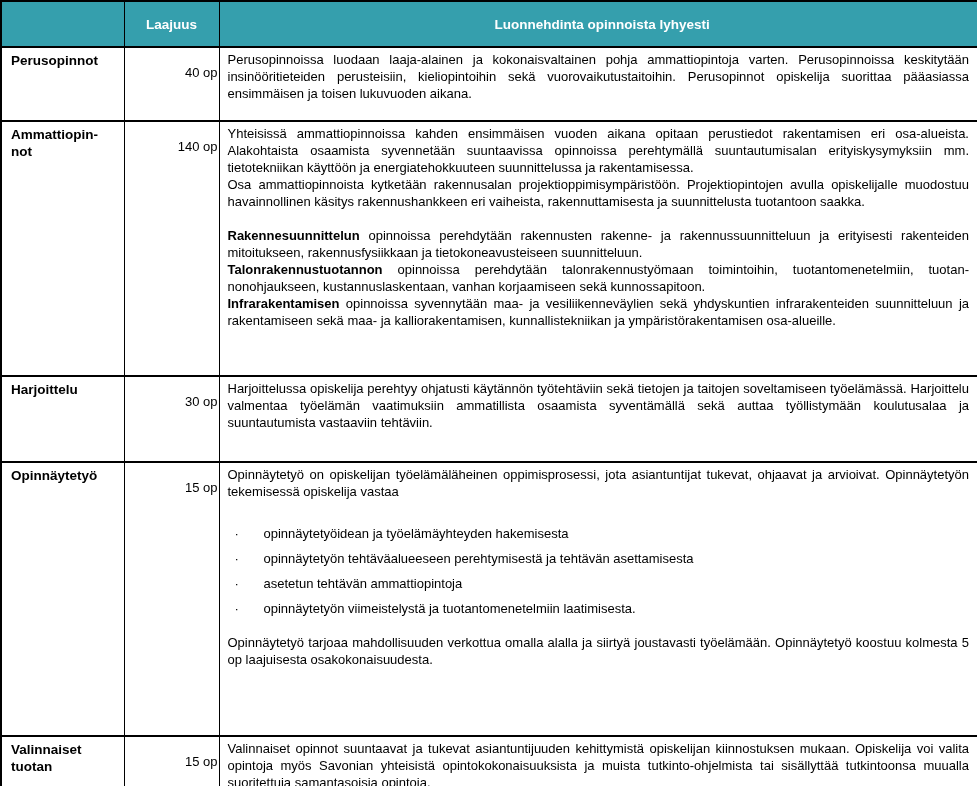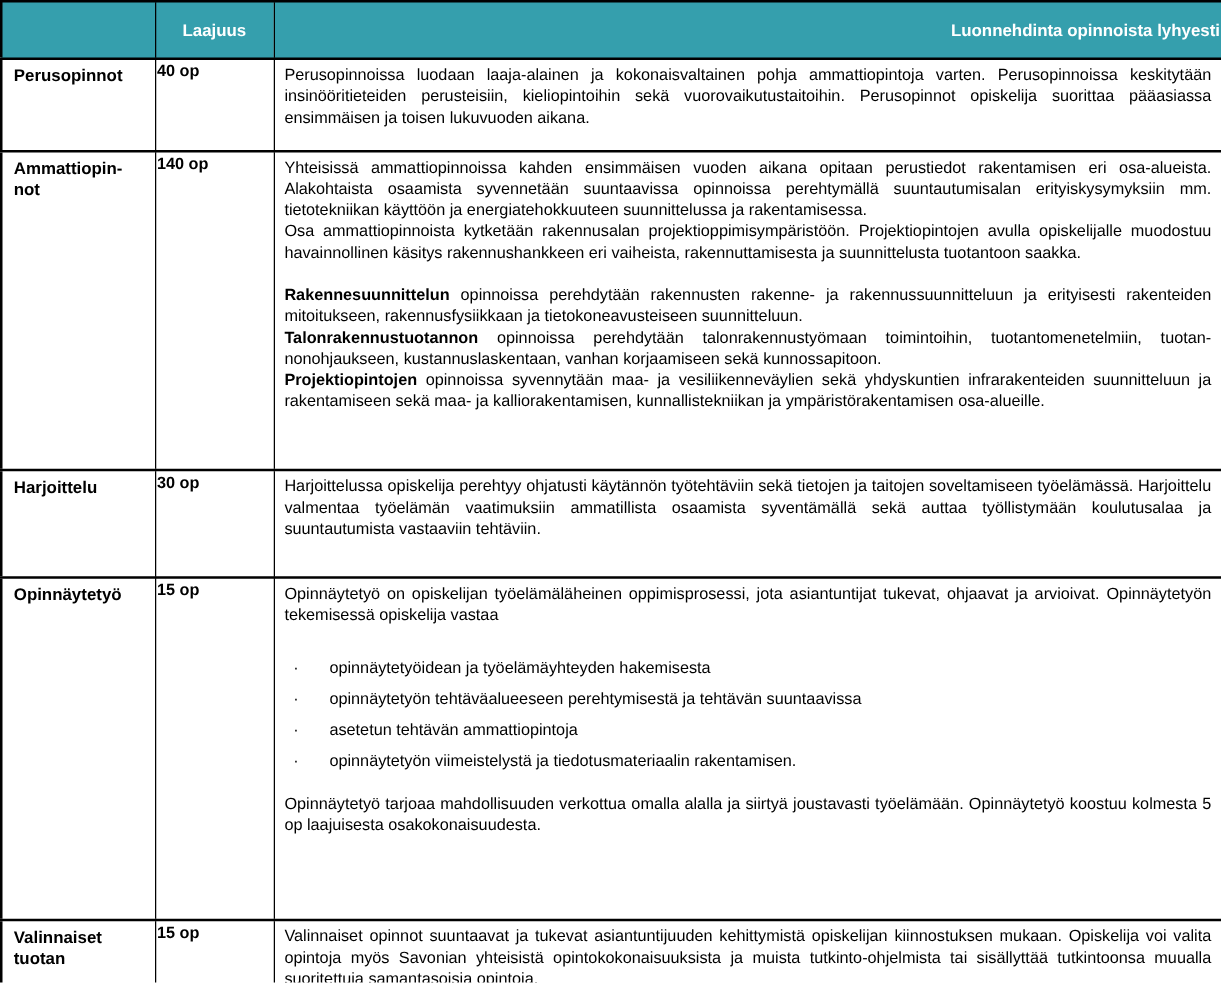--- a/index.html
+++ b/index.html
@@ -32,33 +32,32 @@
   }
   thead tr{height:46px;}
   thead th{
     background:var(--header-bg);
     color:var(--header-text);
     font-weight:bold;
     font-size:13.5px;
     vertical-align:middle;
   }
   th.h-extent{text-align:center;}
-  th.h-desc{text-align:right;padding-left:9px;}
+  th.h-desc{text-align:center;padding-left:9px;}
   tbody tr{border-top:2px solid var(--border);}
   th.label-cell{
     text-align:left;
     font-weight:bold;
     font-size:13.5px;
     padding:4px 4px 2px 9px;
     white-space:pre-line;
   }
   td.extent-cell{
-    text-align:left;
-    padding-top:0;
-    font-weight:bold;
+    text-align:right;
+    padding-top:16px;
   }
   td.desc-cell{
     padding:3px 8px 14px 8px;
   }
   p.para{
     margin:0;
     text-align:justify;
   }
   div.blank{height:17px;}
   ul.bullets{
@@ -106,41 +105,41 @@
       <tr style="height: 255px;">
         <th class="label-cell">Ammattiopin-
 not</th>
         <td class="extent-cell">140 op</td>
         <td class="desc-cell">
           <p class="para"><span>Yhteisissä ammattiopinnoissa kahden ensimmäisen vuoden aikana opitaan perustiedot rakentamisen eri osa-alueista. Alakohtaista osaamista syvennetään suuntaavissa opinnoissa perehtymällä suuntautumisalan erityiskysymyksiin mm. tietotekniikan käyttöön ja energiatehokkuuteen suunnittelussa ja rakentamisessa.</span></p>
           <p class="para"><span>Osa ammattiopinnoista kytketään rakennusalan projektioppimisympäristöön. Projektiopintojen avulla opiskelijalle muo­dostuu havainnollinen käsitys rakennushankkeen eri vaiheista, rakennuttamisesta ja suunnittelusta tuotantoon saakka.</span></p>
           <div class="blank"></div>
           <p class="para"><b>Rakennesuunnittelun</b><span> opinnoissa perehdytään rakennusten rakenne- ja rakennussuunnitteluun ja erityisesti rakentei­den mitoitukseen, rakennusfysiikkaan ja tietokoneavusteiseen suunnitteluun.</span></p>
           <p class="para"><b>Talonrakennustuotannon</b><span> opinnoissa perehdytään talonrakennustyömaan toimintoihin, tuotantomenetelmiin, tuotan­nonohjaukseen, kustannuslaskentaan, vanhan korjaamiseen sekä kunnossapitoon.</span></p>
-          <p class="para"><b>Projektiopintojen</b><span> opinnoissa syvennytään maa- ja vesiliikenneväylien sekä yhdyskuntien infrarakenteiden suunnitte­luun ja rakentamiseen sekä maa- ja kalliorakentamisen, kunnallistekniikan ja ympäristörakentamisen osa-alueille.</span></p>
+          <p class="para"><b>Infrarakentamisen</b><span> opinnoissa syvennytään maa- ja vesiliikenneväylien sekä yhdyskuntien infrarakenteiden suunnitte­luun ja rakentamiseen sekä maa- ja kalliorakentamisen, kunnallistekniikan ja ympäristörakentamisen osa-alueille.</span></p>
         </td>
       </tr>
       <tr style="height: 86px;">
         <th class="label-cell">Harjoittelu</th>
         <td class="extent-cell">30 op</td>
         <td class="desc-cell">
           <p class="para"><span>Harjoittelussa opiskelija perehtyy ohjatusti käytännön työtehtäviin sekä tietojen ja taitojen soveltamiseen työelämässä. Harjoittelu valmentaa työelämän vaatimuksiin ammatillista osaamista syventämällä sekä auttaa työllistymään koulu­tusalaa ja suuntautumista vastaaviin tehtäviin.</span></p>
         </td>
       </tr>
       <tr style="height: 274px;">
         <th class="label-cell">Opinnäytetyö</th>
         <td class="extent-cell">15 op</td>
         <td class="desc-cell">
           <p class="para"><span>Opinnäytetyö on opiskelijan työelämäläheinen oppimisprosessi, jota asiantuntijat tukevat, ohjaavat ja arvioivat. Opin­näytetyön tekemisessä opiskelija vastaa</span></p>
           <div class="blank"></div>
           <ul class="bullets">
             <li>opinnäytetyöidean ja työelämäyhteyden hakemisesta</li>
-            <li>opinnäytetyön tehtäväalueeseen perehtymisestä ja tehtävän suuntaavissa</li>
+            <li>opinnäytetyön tehtäväalueeseen perehtymisestä ja tehtävän asettamisesta</li>
             <li>asetetun tehtävän ammattiopintoja</li>
-            <li>opinnäytetyön viimeistelystä ja tiedotusmateriaalin rakentamisen.</li>
+            <li>opinnäytetyön viimeistelystä ja tuotantomenetelmiin laatimisesta.</li>
           </ul>
           <div class="blank"></div>
           <p class="para"><span> Opinnäytetyö tarjoaa mahdollisuuden verkottua omalla alalla ja siirtyä joustavasti työelämään. Opinnäytetyö koostuu kolmesta 5 op laajuisesta osakokonaisuudesta.</span></p>
         </td>
       </tr>
       <tr style="height: 71px;">
         <th class="label-cell">Valinnaiset
 tuotan</th>
         <td class="extent-cell">15 op</td>
         <td class="desc-cell">

